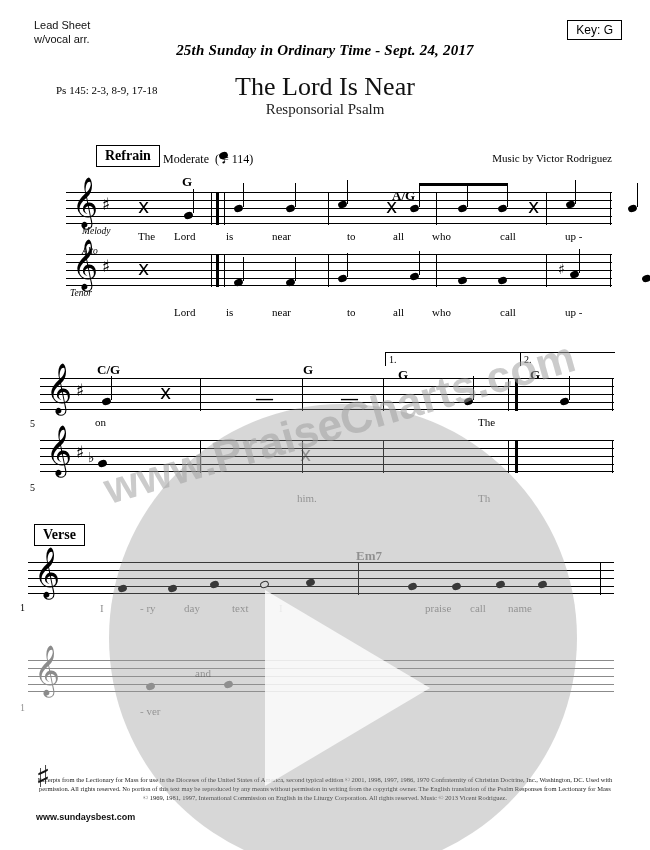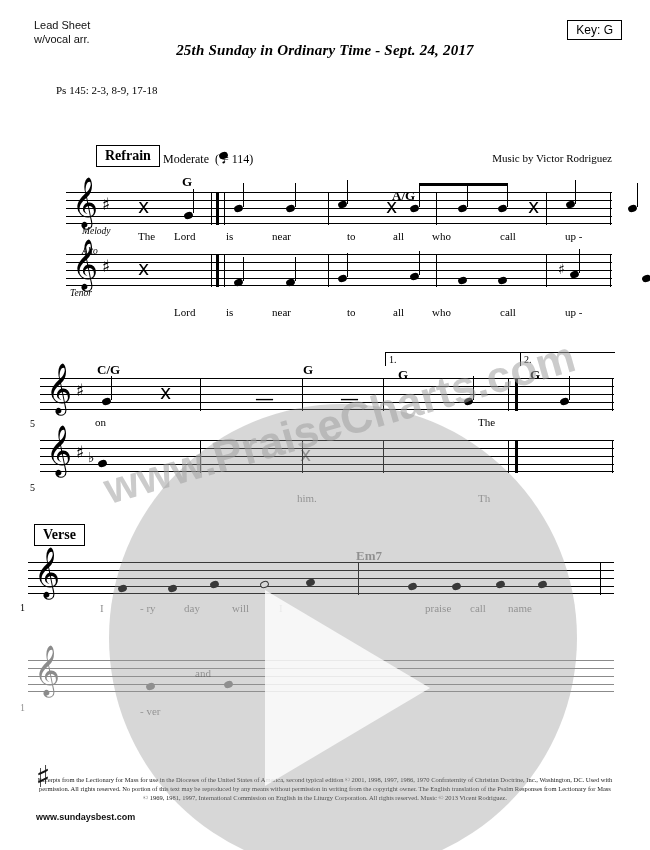--- a/index.html
+++ b/index.html
@@ -241,20 +241,22 @@
 
   <div class="lead-sheet">
     <div>Lead Sheet</div>
     <div>w/vocal arr.</div>
   </div>
 
   <div class="key-box">Key: G</div>
 
   <div class="occasion">25th Sunday in Ordinary Time - Sept. 24, 2017</div>
   <div class="scripture">Ps 145: 2-3, 8-9, 17-18</div>
+  <div class="song-title">The Lord Is Near</div>
+  <div class="song-subtitle">Responsorial Psalm</div>
   <div class="composer">Music by Victor Rodriguez</div>
 
   <div class="tempo">
     <span>Moderate</span>
     &nbsp;(<span class="note">♩</span>
     <span>= 114</span>)
   </div>
 
   <div class="section-label" id="refrain-label">Refrain</div>
   <div class="section-label" id="verse-label">Verse</div>
@@ -435,21 +437,21 @@
       <div class="note" style="left:380px; top:20px;"></div>
       <div class="note" style="left:424px; top:20px;"></div>
       <div class="note" style="left:468px; top:18px;"></div>
       <div class="note" style="left:510px; top:18px;"></div>
     </div>
     <div class="meas-num" style="left:20px; top:602px;">1</div>
 
     <div class="lyric faded" style="left:100px; top:602px;">I</div>
     <div class="lyric faded" style="left:140px; top:602px;">- ry</div>
     <div class="lyric faded" style="left:184px; top:602px;">day</div>
-    <div class="lyric faded" style="left:232px; top:602px;">will</div>
+    <div class="lyric faded" style="left:232px; top:602px;">text</div>
     <div class="lyric faded" style="left:279px; top:602px;">I</div>
     <div class="lyric faded" style="left:425px; top:602px;">praise</div>
     <div class="lyric faded" style="left:470px; top:602px;">call</div>
     <div class="lyric faded" style="left:508px; top:602px;">name</div>
 
     <div class="staff faded" style="left:28px; width:586px; top:660px;">
       <div class="ln l1"></div>
         <div class="ln l2"></div>
         <div class="ln l3"></div>
       <div class="clef">𝄞</div>

